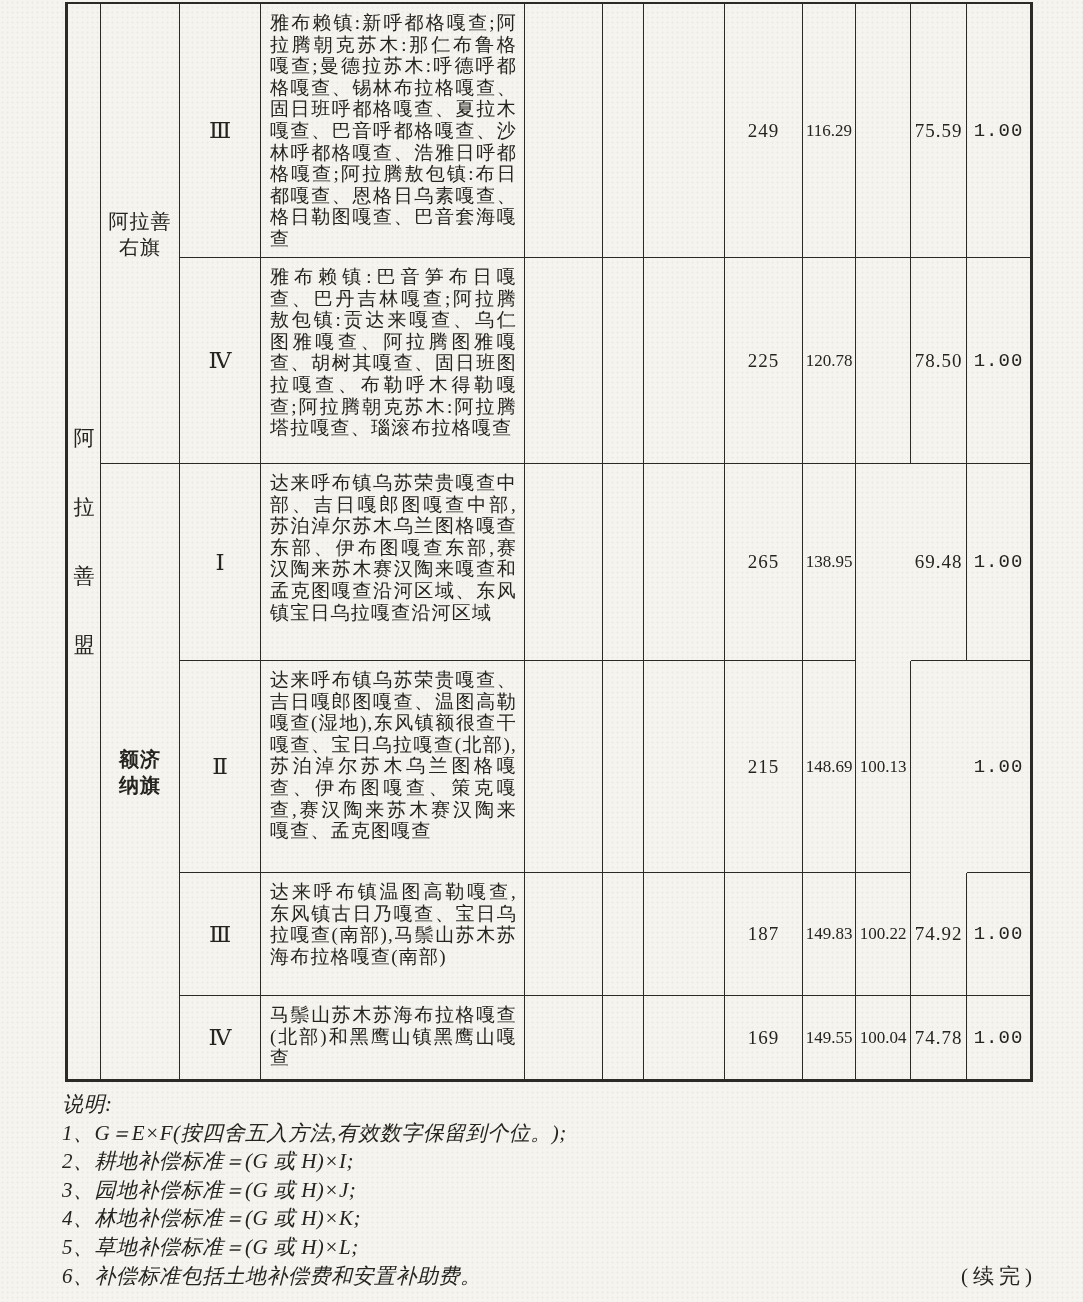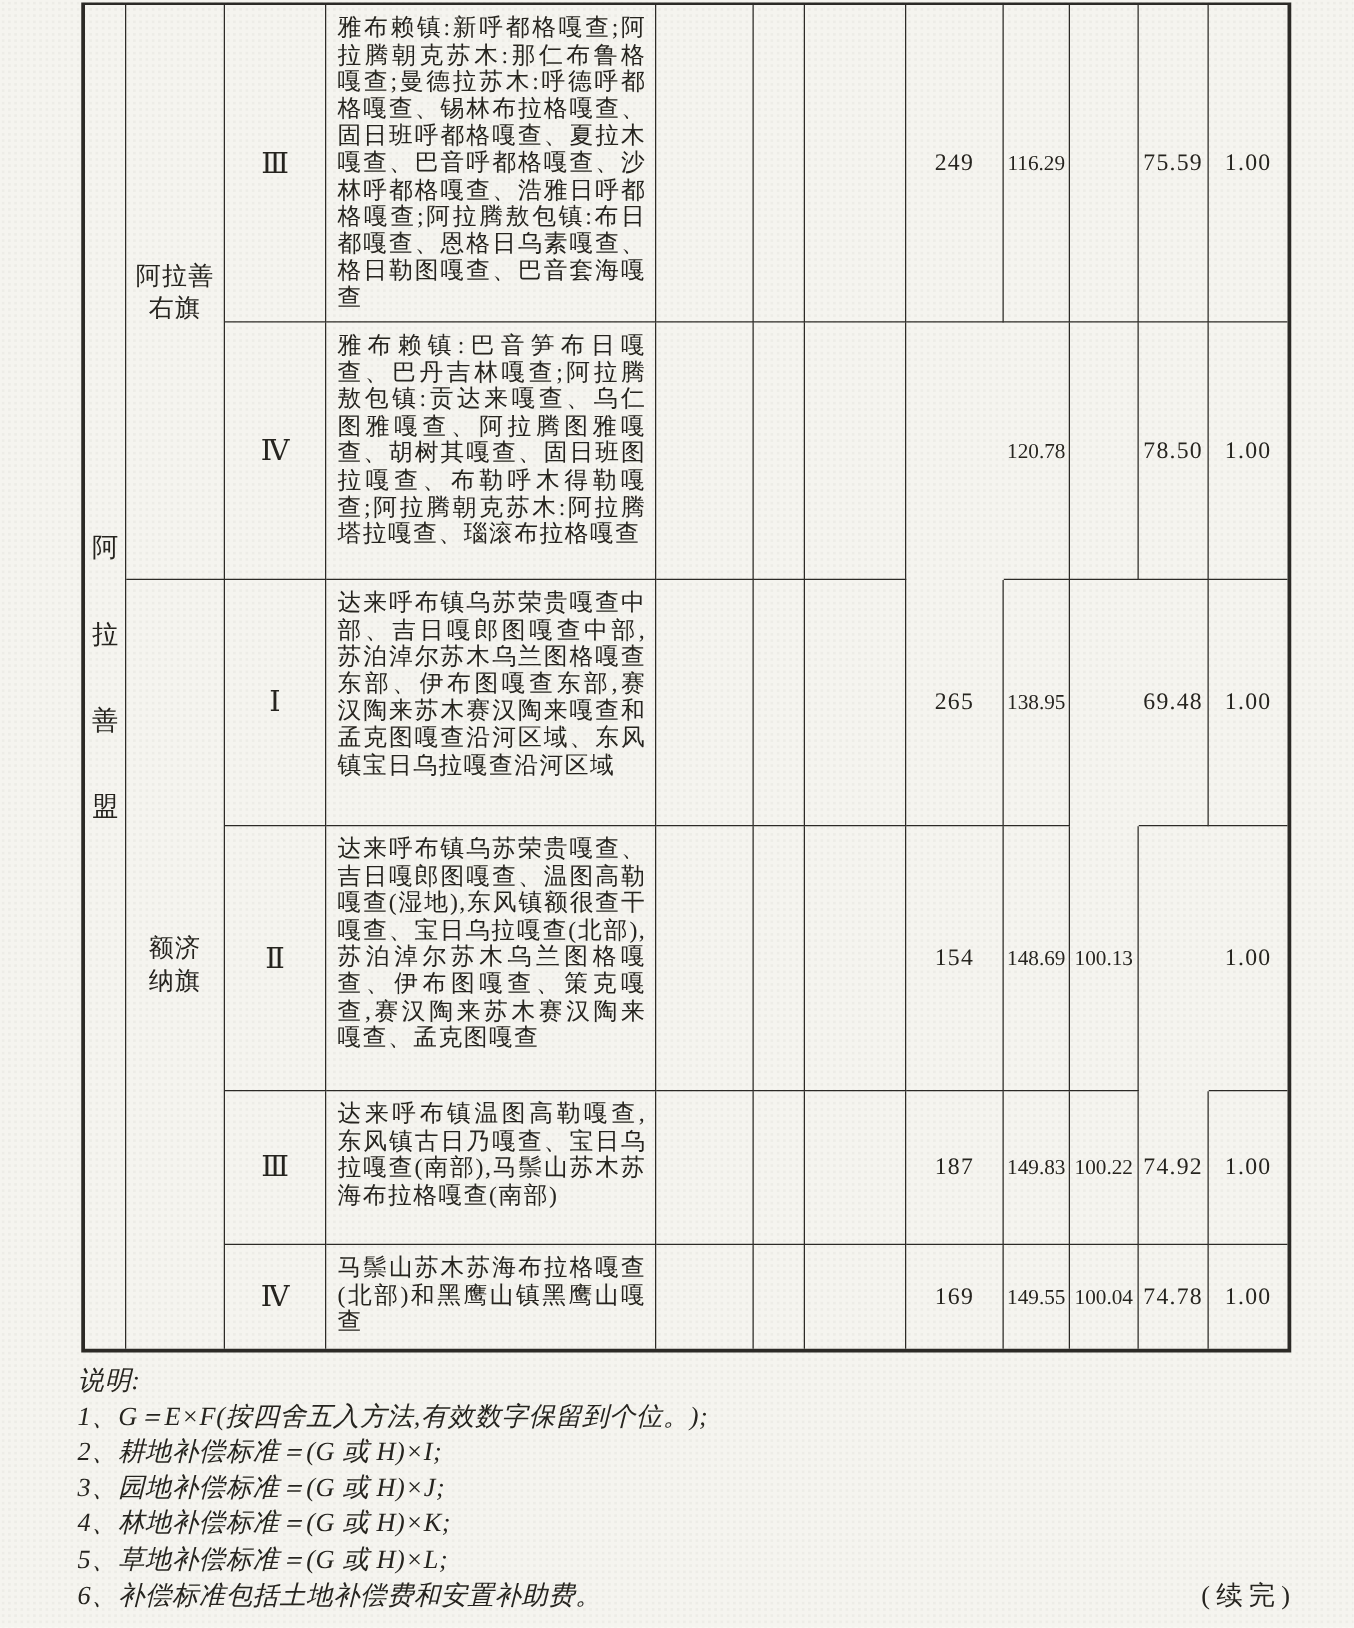--- a/index.html
+++ b/index.html
@@ -27,21 +27,21 @@
     grid-template-rows: 254px 206px 197px 212px 123px 83px;
     border-style: solid;
     border-color: #2c2a26;
     border-width: 2px 3px 3px 3px;
   }
   .cell {
     border-right: 1.6px solid #2c2a26;
     border-bottom: 1.6px solid #2c2a26;
     overflow: hidden;
   }
-  .cell.nr { border-right: none; }
+  .cell.nr { border-right: none; font-family: Liberation Mono, monospace; }
   .cell.nb { border-bottom: none; }
   .center { display: flex; align-items: center; justify-content: center; }
   
   .league {
     display: flex;
     flex-direction: column;
     align-items: center;
     justify-content: center;
     gap: 41px;
     font-size: 21px;
@@ -49,21 +49,21 @@
   }
   
   .banner {
     display: flex; align-items: center; justify-content: center;
     text-align: center;
     font-size: 20px;
     line-height: 26px;
     color: #26241f;
   }
   .banner .wrapbox-a { width: 68px; letter-spacing: 1px; }
-  .banner .wrapbox-b { width: 48px; letter-spacing: 1px; }
+  .banner .wrapbox-b { width: 48px; letter-spacing: 1px; font-weight: bold; }
   
   .grade { font-size: 23px; color: #26241f; }
   
   .area {
     padding: 8px 7px 16px 9px;
     font-size: 19px;
     line-height: 21.6px;
     letter-spacing: 1.2px;
     text-align: justify;
     color: #26241f;
@@ -121,41 +121,42 @@
     <div class="cell num-sm center" style="grid-area:1/9">116.29</div>
     <div class="cell num-sm center" style="grid-area:1/10"></div>
     <div class="cell num center" style="grid-area:1/11">75.59</div>
     <div class="cell num center nr" style="grid-area:1/12">1.00</div>
 
     <div class="cell grade center" style="grid-area:2/3">Ⅳ</div>
     <div class="cell area" style="grid-area:2/4">雅布赖镇:巴音笋布日嘎查、巴丹吉林嘎查;阿拉腾敖包镇:贡达来嘎查、乌仁图雅嘎查、阿拉腾图雅嘎查、胡树其嘎查、固日班图拉嘎查、布勒呼木得勒嘎查;阿拉腾朝克苏木:阿拉腾塔拉嘎查、瑙滚布拉格嘎查</div>
     <div class="cell" style="grid-area:2/5"></div>
     <div class="cell" style="grid-area:2/6"></div>
     <div class="cell" style="grid-area:2/7"></div>
+    <div class="cell num center" style="grid-area:2/8">225</div>
     <div class="cell num-sm center" style="grid-area:2/9">120.78</div>
     <div class="cell num-sm center" style="grid-area:2/10"></div>
     <div class="cell num center" style="grid-area:2/11">78.50</div>
     <div class="cell num center nr" style="grid-area:2/12">1.00</div>
 
     <div class="cell grade center" style="grid-area:3/3">Ⅰ</div>
     <div class="cell area" style="grid-area:3/4">达来呼布镇乌苏荣贵嘎查中部、吉日嘎郎图嘎查中部,苏泊淖尔苏木乌兰图格嘎查东部、伊布图嘎查东部,赛汉陶来苏木赛汉陶来嘎查和孟克图嘎查沿河区域、东风镇宝日乌拉嘎查沿河区域</div>
     <div class="cell" style="grid-area:3/5"></div>
     <div class="cell" style="grid-area:3/6"></div>
     <div class="cell" style="grid-area:3/7"></div>
     <div class="cell num center" style="grid-area:3/8">265</div>
     <div class="cell num-sm center" style="grid-area:3/9">138.95</div>
     <div class="cell num center" style="grid-area:3/11">69.48</div>
     <div class="cell num center nr" style="grid-area:3/12">1.00</div>
 
     <div class="cell grade center" style="grid-area:4/3">Ⅱ</div>
     <div class="cell area" style="grid-area:4/4">达来呼布镇乌苏荣贵嘎查、吉日嘎郎图嘎查、温图高勒嘎查(湿地),东风镇额很查干嘎查、宝日乌拉嘎查(北部),苏泊淖尔苏木乌兰图格嘎查、伊布图嘎查、策克嘎查,赛汉陶来苏木赛汉陶来嘎查、孟克图嘎查</div>
     <div class="cell" style="grid-area:4/5"></div>
     <div class="cell" style="grid-area:4/6"></div>
     <div class="cell" style="grid-area:4/7"></div>
-    <div class="cell num center" style="grid-area:4/8">154</div>
+    <div class="cell num center" style="grid-area:4/8">215</div>
     <div class="cell num-sm center" style="grid-area:4/9">148.69</div>
     <div class="cell num-sm center" style="grid-area:4/10">100.13</div>
     <div class="cell num center nr" style="grid-area:4/12">1.00</div>
 
     <div class="cell grade center" style="grid-area:5/3">Ⅲ</div>
     <div class="cell area" style="grid-area:5/4">达来呼布镇温图高勒嘎查,东风镇古日乃嘎查、宝日乌拉嘎查(南部),马鬃山苏木苏海布拉格嘎查(南部)</div>
     <div class="cell" style="grid-area:5/5"></div>
     <div class="cell" style="grid-area:5/6"></div>
     <div class="cell" style="grid-area:5/7"></div>
     <div class="cell num center" style="grid-area:5/8">187</div>

